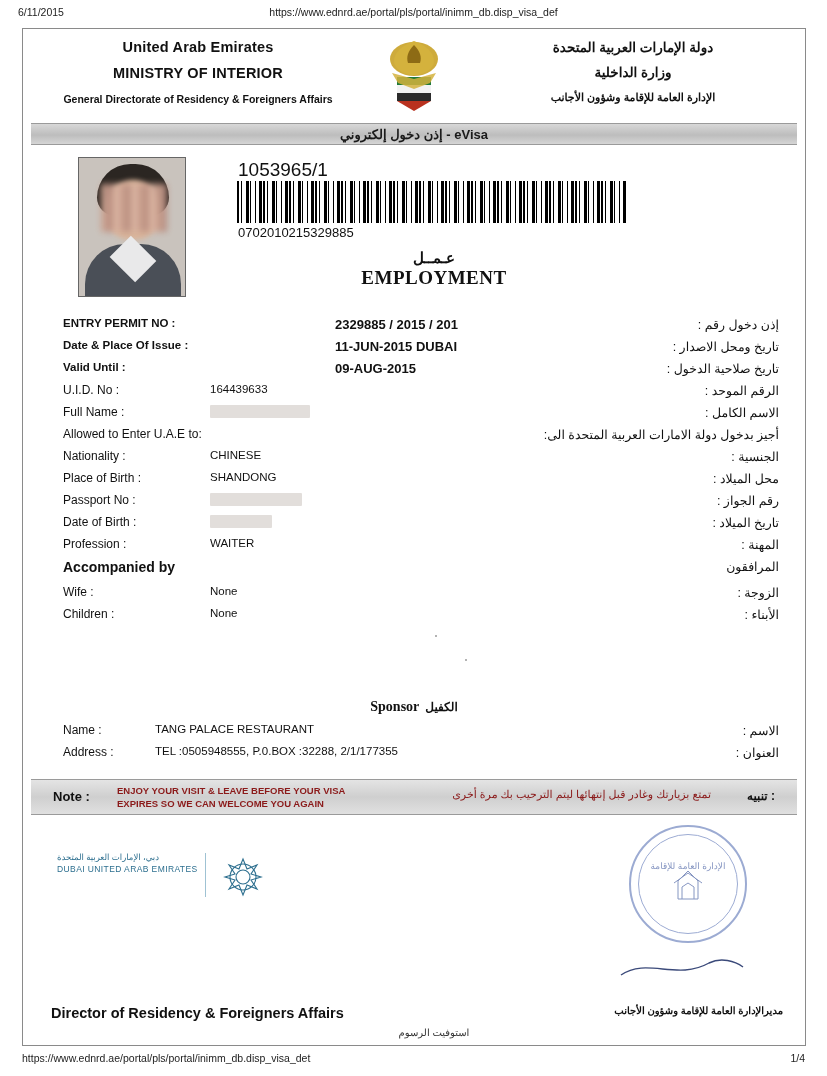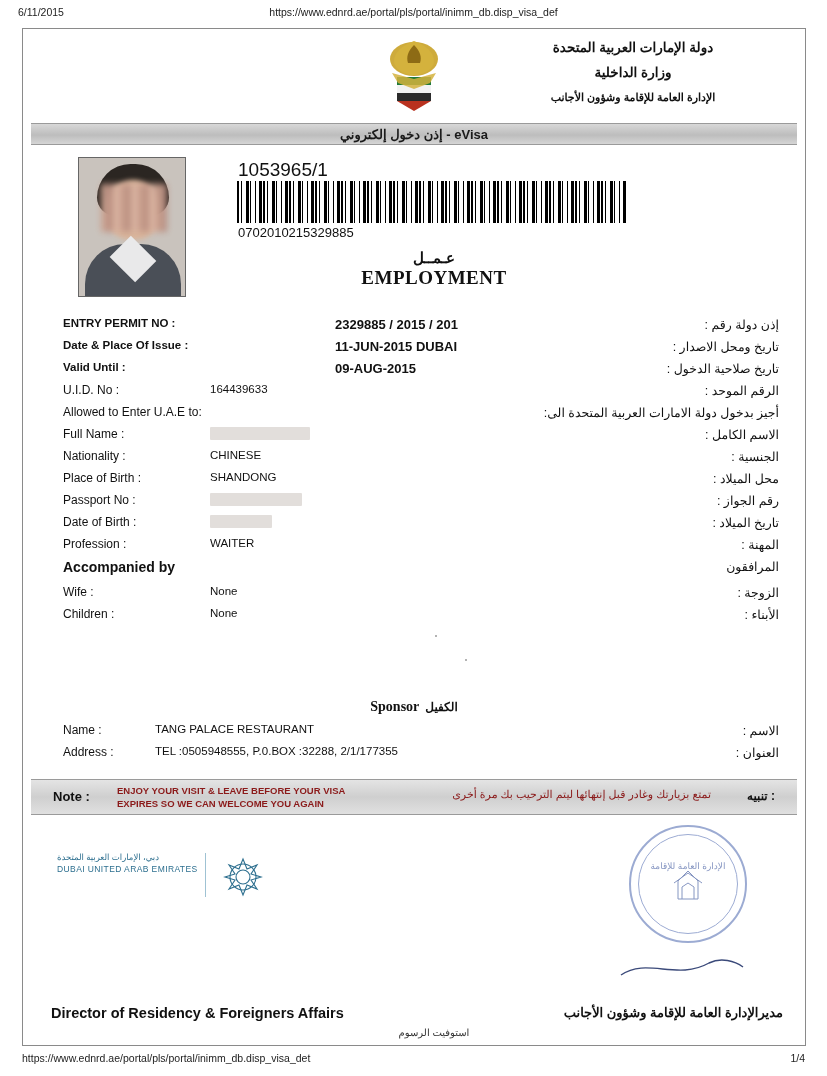--- a/index.html
+++ b/index.html
@@ -285,21 +285,21 @@
   }
 
   
   .sign-row { position: relative; height: 34px; }
   .sign-en {
     position:absolute; left:28px; top:0;
     font-size:14.5px; font-weight:bold;
   }
   .sign-ar {
     position:absolute; right:22px; top:0;
-    font-size:13px; font-weight:bold; direction:rtl;
+    font-size:10px; font-weight:bold; direction:rtl;
   }
   .fees {
     position:absolute; left:0; right:0; top:22px; text-align:center;
     font-size:10px; color:#333; padding-left:40px;
   }
   .contact {
     position:absolute; left:0; right:0; top:44px; text-align:center;
     font-size:9.5px; color:#444; direction:rtl; padding-right:320px;
   }
   .speck { position:absolute; width:2px; height:2px; background:#9a9a9a; border-radius:50%; }
@@ -308,20 +308,25 @@
 <body>
 
 <div class="print-header">
   <span class="date">6/11/2015</span>
   <span class="url">https://www.ednrd.ae/portal/pls/portal/inimm_db.disp_visa_def</span>
 </div>
 
 <div class="sheet">
 
   <div class="masthead">
+    <div class="mast-left">
+      <div class="mast-l1">United Arab Emirates</div>
+      <div class="mast-l2">MINISTRY OF INTERIOR</div>
+      <div class="mast-l3">General Directorate of Residency &amp; Foreigners Affairs</div>
+    </div>
 
     <div class="emblem">
       <svg width="60" height="82" viewBox="0 0 60 82">
         <ellipse cx="30" cy="26" rx="24" ry="17" fill="#c9a227" opacity="0.9"></ellipse>
         <path d="M30 8 C18 12 10 20 10 28 C10 36 20 42 30 42 C40 42 50 36 50 28 C50 20 42 12 30 8 Z" fill="#d4b23d"></path>
         <path d="M30 12 C24 18 22 24 24 30 L36 30 C38 24 36 18 30 12 Z" fill="#8d6b15"></path>
         <rect x="13" y="44" width="34" height="24" fill="#b9321f"></rect>
         <rect x="13" y="44" width="34" height="8" fill="#1f7a3a"></rect>
         <rect x="13" y="60" width="34" height="8" fill="#2b2b2b"></rect>
         <rect x="13" y="52" width="34" height="8" fill="#f2f2f2"></rect>
@@ -356,21 +361,21 @@
 
     <div class="title-ar">عـمــل</div>
     <div class="title-en">EMPLOYMENT</div>
   </div>
 
   <div class="data-area">
 
     <div class="row">
       <span class="lbl-en bold">ENTRY PERMIT NO :</span>
       <span class="val center">2329885 / 2015 / 201</span>
-      <span class="lbl-ar">إذن دولة رقم :</span>
+      <span class="lbl-ar">إذن دخول رقم :</span>
     </div>
 
     <div class="row">
       <span class="lbl-en bold">Date &amp; Place Of Issue :</span>
       <span class="val center">11-JUN-2015    DUBAI</span>
       <span class="lbl-ar">تاريخ ومحل الاصدار :</span>
     </div>
 
     <div class="row">
       <span class="lbl-en bold">Valid Until :</span>
@@ -378,28 +383,28 @@
       <span class="lbl-ar">تاريخ صلاحية الدخول :</span>
     </div>
 
     <div class="row">
       <span class="lbl-en">U.I.D. No :</span>
       <span class="val">164439633</span>
       <span class="lbl-ar">الرقم الموحد :</span>
     </div>
 
     <div class="row">
-      <span class="lbl-en">Allowed to Enter U.A.E to:</span>
-      <span class="lbl-ar">أجيز بدخول دولة الامارات العربية المتحدة الى:</span>
-    </div>
-
-    <div class="row">
       <span class="lbl-en">Full Name :</span>
       <span class="val"><span class="redact" style="width:100px"></span></span>
       <span class="lbl-ar">الاسم الكامل :</span>
+    </div>
+
+    <div class="row">
+      <span class="lbl-en">Allowed to Enter U.A.E to:</span>
+      <span class="lbl-ar">أجيز بدخول دولة الامارات العربية المتحدة الى:</span>
     </div>
 
     <div class="row">
       <span class="lbl-en">Nationality :</span>
       <span class="val">CHINESE</span>
       <span class="lbl-ar">الجنسية :</span>
     </div>
 
     <div class="row">
       <span class="lbl-en">Place of Birth :</span>

